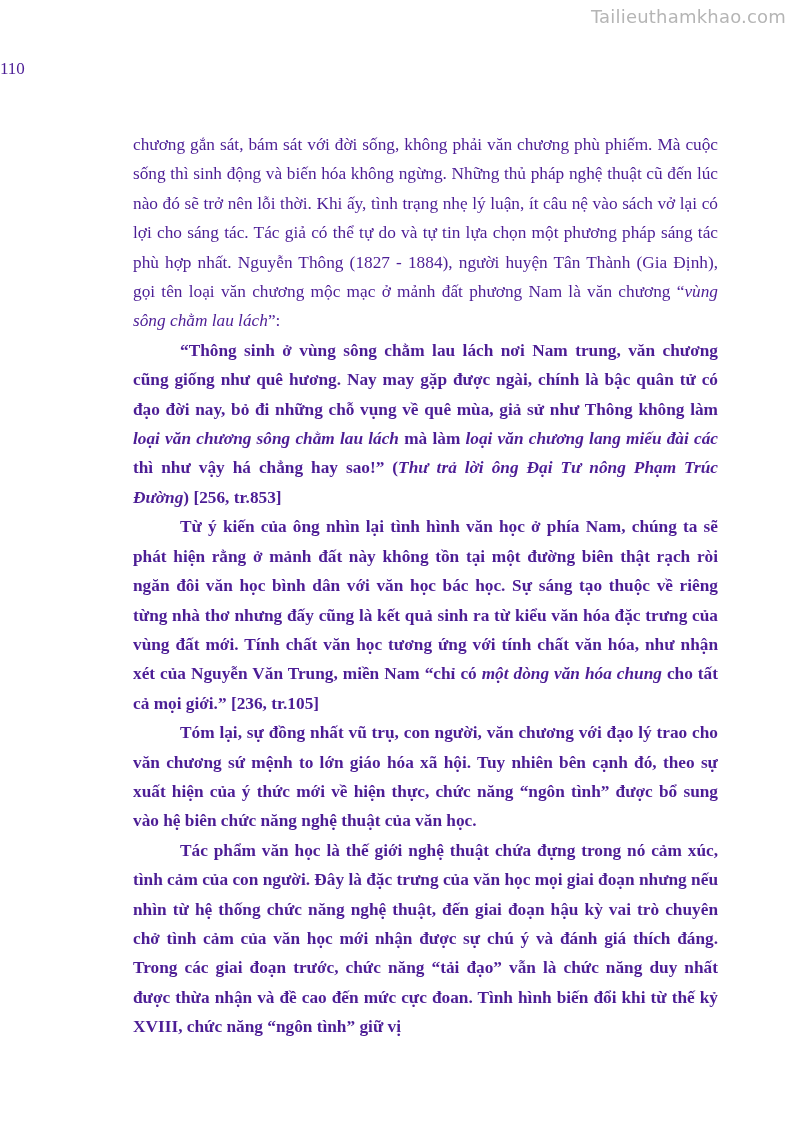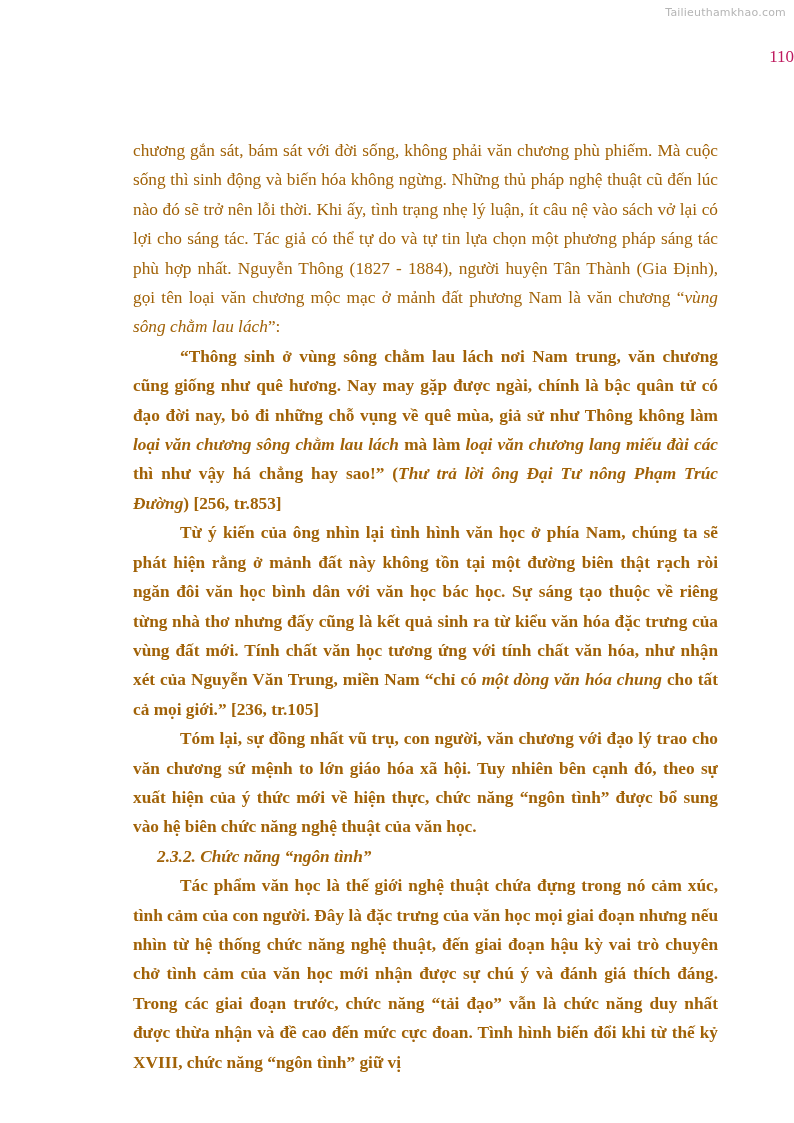--- a/index.html
+++ b/index.html
@@ -1,28 +1,28 @@
 <!DOCTYPE html>
 <html><head>
 <meta charset="utf-8">
 <style>
   html, body { margin: 0; padding: 0; background: #ffffff; }
   body { width: 794px; height: 1123px; position: relative; overflow: hidden; }
   .watermark {
     position: absolute; top: 6px; right: 8px;
-    font-family: "DejaVu Sans", sans-serif; font-size: 11px;
+    font-family: "DejaVu Sans", sans-serif; font-size: 18px;
     color: #b5b5b5; letter-spacing: 0.2px;
   }
   .page-number {
-    position: absolute; top: 47px; left: 0; width: 794px; text-align: right;
-    font-family: "Liberation Serif", serif; font-size: 17px; color: #be185d;
+    position: absolute; top: 59px; left: 0; width: 794px; text-align: left;
+    font-family: "Liberation Serif", serif; font-size: 17px; color: #4c1d95;
   }
   .body-text {
-    position: absolute; top: 136px; left: 133px; width: 585px;
-    font-family: "Liberation Serif", serif; font-size: 17.3px; color: #a16207;
+    position: absolute; top: 130px; left: 133px; width: 585px;
+    font-family: "Liberation Serif", serif; font-size: 17.3px; color: #4c1d95;
     line-height: 29.4px;
   }
   .para { margin: 0; text-align: justify; }
   .para.indent { text-indent: 47px; font-weight: bold; }
   .heading {
     margin: 0; padding-left: 24px;
     font-weight: bold; font-style: italic;
   }
   .it { font-style: italic; }
 </style>
@@ -32,17 +32,16 @@
 <div class="watermark">Tailieuthamkhao.com</div>
 <div class="page-number">110</div>
 
 <div class="body-text">
   <div>
       <p class="para"><span>chương gắn sát, bám sát với đời sống, không phải văn chương phù phiếm. Mà cuộc sống thì sinh động và biến hóa không ngừng. Những thủ pháp nghệ thuật cũ đến lúc nào đó sẽ trở nên lỗi thời. Khi ấy, tình trạng nhẹ lý luận, ít câu nệ vào sách vở lại có lợi cho sáng tác. Tác giả có thể tự do và tự tin lựa chọn một phương pháp sáng tác phù hợp nhất. Nguyễn Thông (1827 - 1884), người huyện Tân Thành (Gia Định), gọi tên loại văn chương mộc mạc ở mảnh đất phương Nam là văn chương “</span><span class="it">vùng sông chằm lau lách</span><span>”:</span></p>
       <p class="para indent"><span>“Thông sinh ở vùng sông chằm lau lách nơi Nam trung, văn chương cũng giống như quê hương. Nay may gặp được ngài, chính là bậc quân tử có đạo đời nay, bỏ đi những chỗ vụng về quê mùa, giả sử như Thông không làm </span><span class="it">loại văn chương sông chằm lau lách</span><span> mà làm </span><span class="it">loại văn chương lang miếu đài các</span><span> thì như vậy há chẳng hay sao!” (</span><span class="it">Thư trả lời ông Đại Tư nông Phạm Trúc Đường</span><span>) [256, tr.853]</span></p>
       <p class="para indent"><span>Từ ý kiến của ông nhìn lại tình hình văn học ở phía Nam, chúng ta sẽ phát hiện rằng ở mảnh đất này không tồn tại một đường biên thật rạch ròi ngăn đôi văn học bình dân với văn học bác học. Sự sáng tạo thuộc về riêng từng nhà thơ nhưng đấy cũng là kết quả sinh ra từ kiểu văn hóa đặc trưng của vùng đất mới. Tính chất văn học tương ứng với tính chất văn hóa, như nhận xét của Nguyễn Văn Trung, miền Nam “chỉ có </span><span class="it">một dòng văn hóa chung</span><span> cho tất cả mọi giới.” [236, tr.105]</span></p>
       <p class="para indent"><span>Tóm lại, sự đồng nhất vũ trụ, con người, văn chương với đạo lý trao cho văn chương sứ mệnh to lớn giáo hóa xã hội. Tuy nhiên bên cạnh đó, theo sự xuất hiện của ý thức mới về hiện thực, chức năng “ngôn tình” được bổ sung vào hệ biên chức năng nghệ thuật của văn học.</span></p>
     </div>
-  <p class="heading">2.3.2. Chức năng “ngôn tình”</p>
   <div>
       <p class="para indent"><span>Tác phẩm văn học là thế giới nghệ thuật chứa đựng trong nó cảm xúc, tình cảm của con người. Đây là đặc trưng của văn học mọi giai đoạn nhưng nếu nhìn từ hệ thống chức năng nghệ thuật, đến giai đoạn hậu kỳ vai trò chuyên chở tình cảm của văn học mới nhận được sự chú ý và đánh giá thích đáng. Trong các giai đoạn trước, chức năng “tải đạo” vẫn là chức năng duy nhất được thừa nhận và đề cao đến mức cực đoan. Tình hình biến đổi khi từ thế kỷ XVIII, chức năng “ngôn tình” giữ vị</span></p>
     </div>
 </div>
 
 </body></html>

